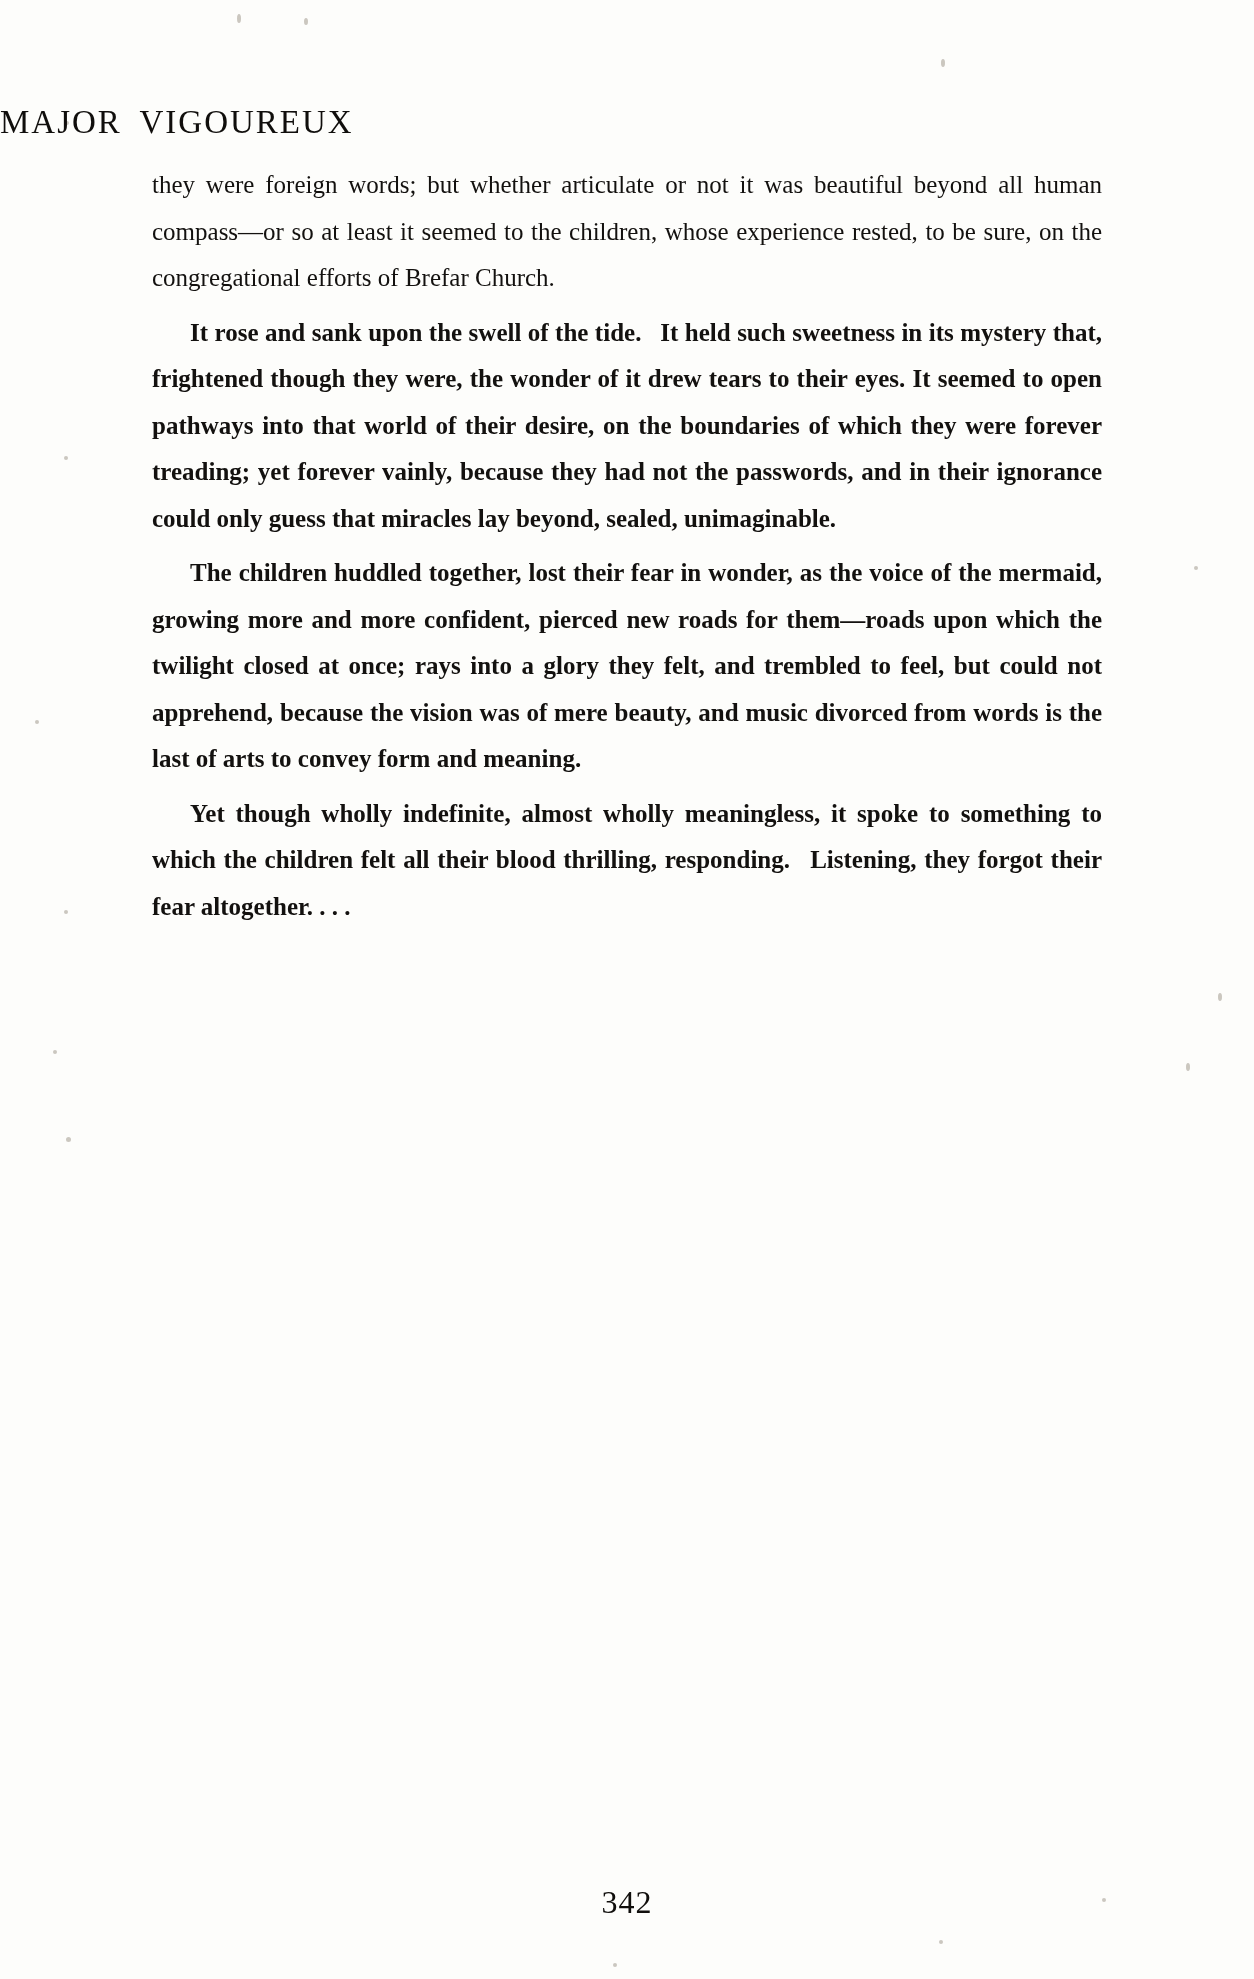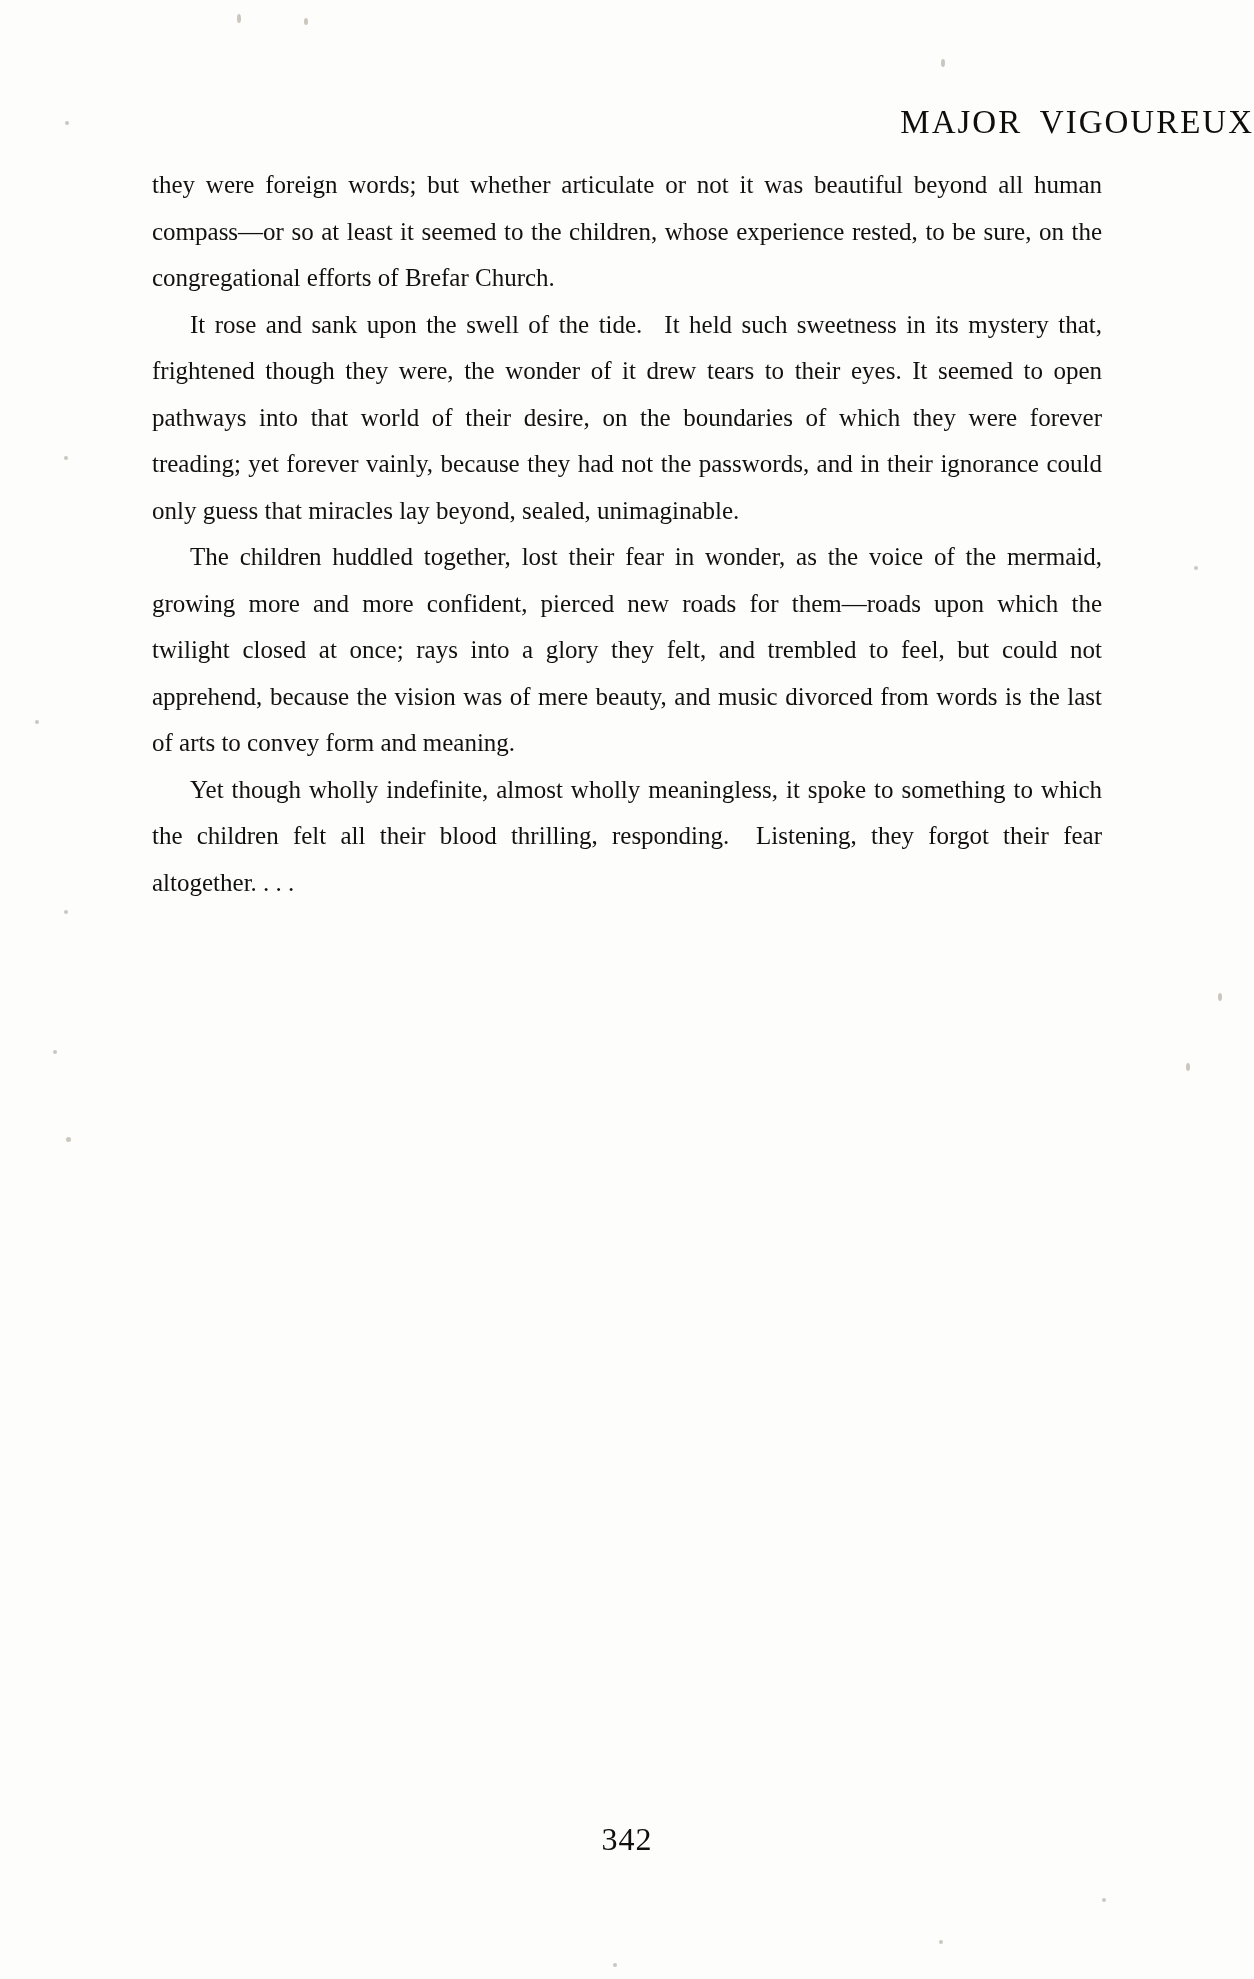--- a/index.html
+++ b/index.html
@@ -28,54 +28,54 @@
     position: absolute;
     background: #b9b4ab;
     border-radius: 50%;
     opacity: 0.75;
   }
   .running-head {
     position: absolute;
     left: 0;
     right: 0;
     top: 104px;
-    text-align: right;
+    text-align: left;
     font-size: 33px;
     letter-spacing: 2.0px;
     word-spacing: 8px;
     color: #100e0c;
-    padding-left: 48px;
   }
   .text-block {
     position: absolute;
     left: 152px;
     top: 162px;
     width: 950px;
   }
   .para {
     margin: 0;
     font-size: 25px;
     line-height: 46.5px;
     text-align: justify;
     text-justify: inter-word;
     color: #13110f;
     -webkit-hyphens: none;
     hyphens: none;
   }
   .para + .para {
-    margin-top: 0px;
+    margin-top: 8px;
+    font-weight: bold;
   }
   .para.indent {
     text-indent: 38px;
   }
   .page-number {
     position: absolute;
     left: 0;
     right: 0;
-    top: 1821px;
+    top: 1884px;
     text-align: center;
     font-size: 32px;
     letter-spacing: 1px;
     color: #100e0c;
   }
 </style>
 </head>
 <body>
 
 <div class="page">

